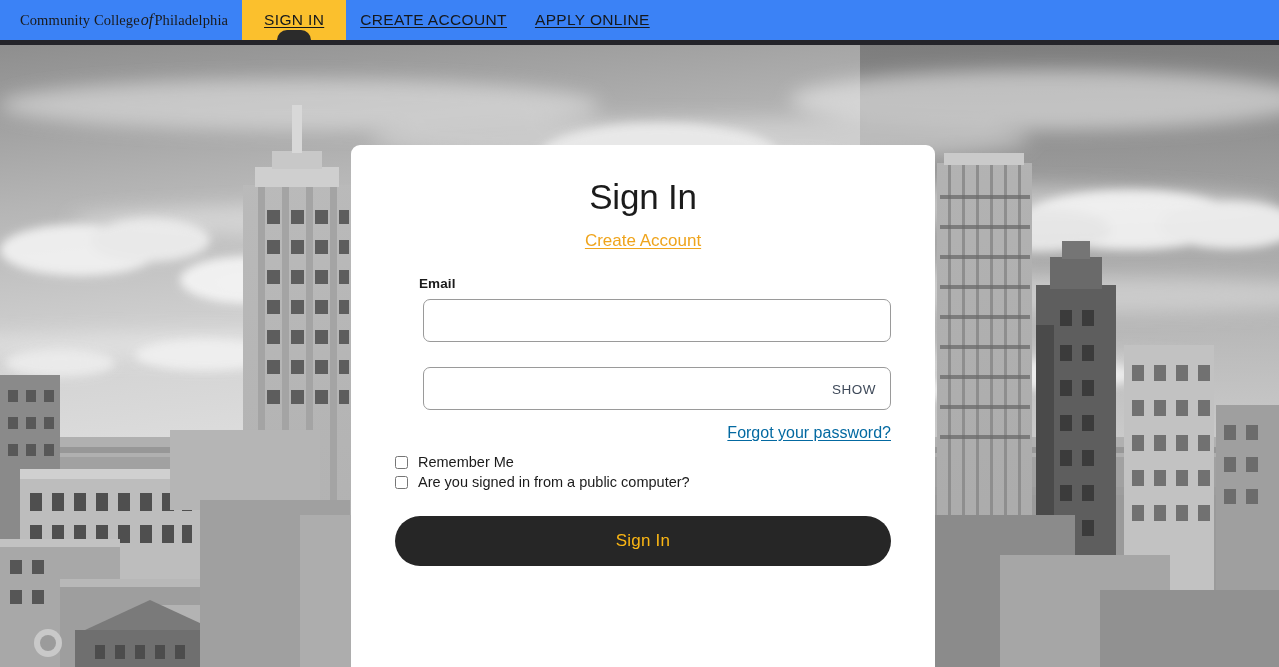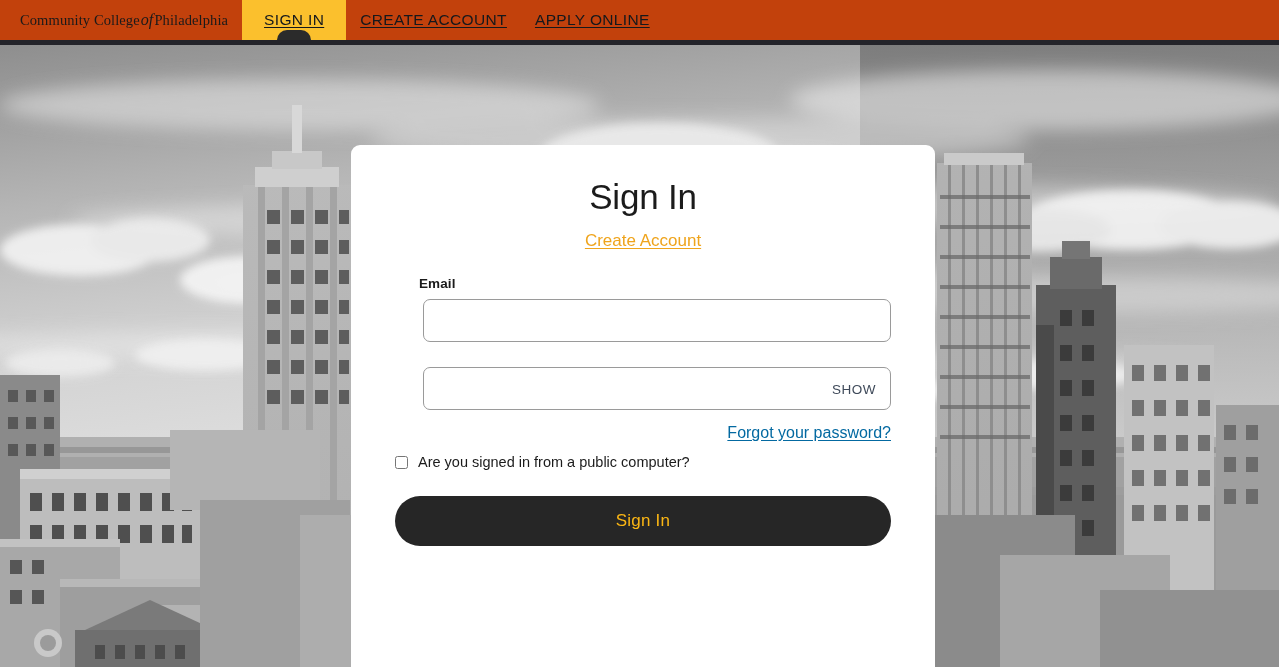--- a/index.html
+++ b/index.html
@@ -26,21 +26,21 @@
     overflow: hidden;
     background: #9a9a9a;
   }
   #photo svg { display: block; width: 1279px; height: 622px; }
 
   
   #navbar {
     position: absolute;
     left: 0; top: 0;
     width: 1279px; height: 40px;
-    background: #c2410c;
+    background: #3b82f6;
     display: flex;
     align-items: stretch;
     z-index: 20;
   }
   #navbar-darkline {
     position: absolute;
     left: 0; top: 40px;
     width: 1279px; height: 5px;
     background: #24242a;
     z-index: 19;
@@ -526,20 +526,24 @@
       <div class="input-wrap">
         <input class="text-input with-btn" type="password" placeholder="" style="">
         <button class="show-btn">SHOW</button>
       </div>
     </div>
 
     <div class="forgot-row">
       <a>Forgot your password?</a>
     </div>
 
+    <div class="check-row">
+      <input type="checkbox" id="cb-remember" style="">
+      <label for="cb-remember">Remember Me</label>
+    </div>
 
     <div class="check-row">
       <input type="checkbox" id="cb-public" style="">
       <label for="cb-public">Are you signed in from a public computer?</label>
     </div>
 
     <button class="signin-btn">Sign In</button>
 
   </div>
 

